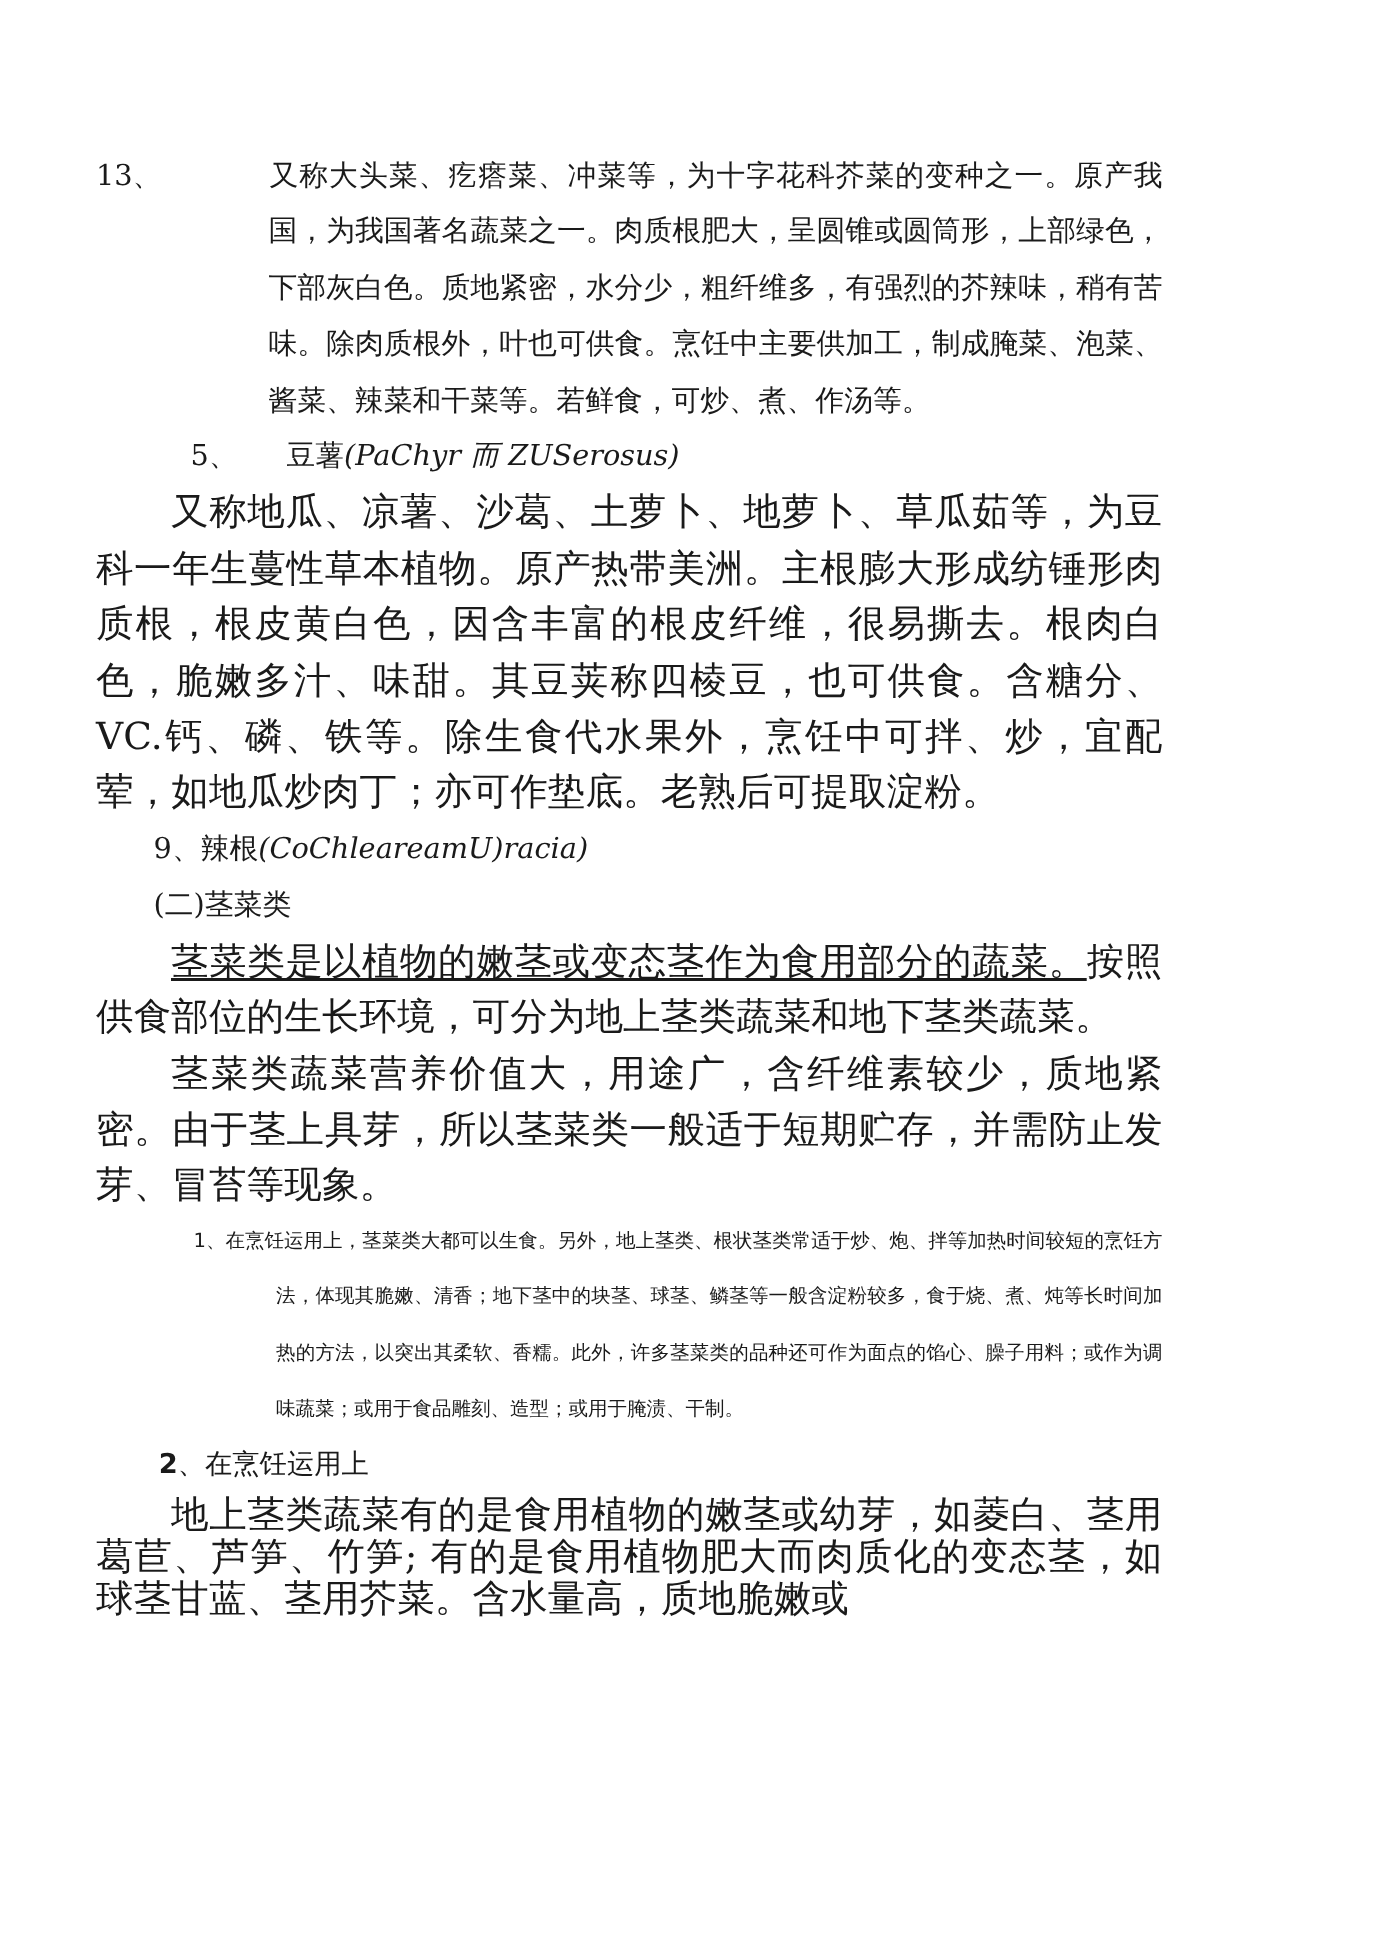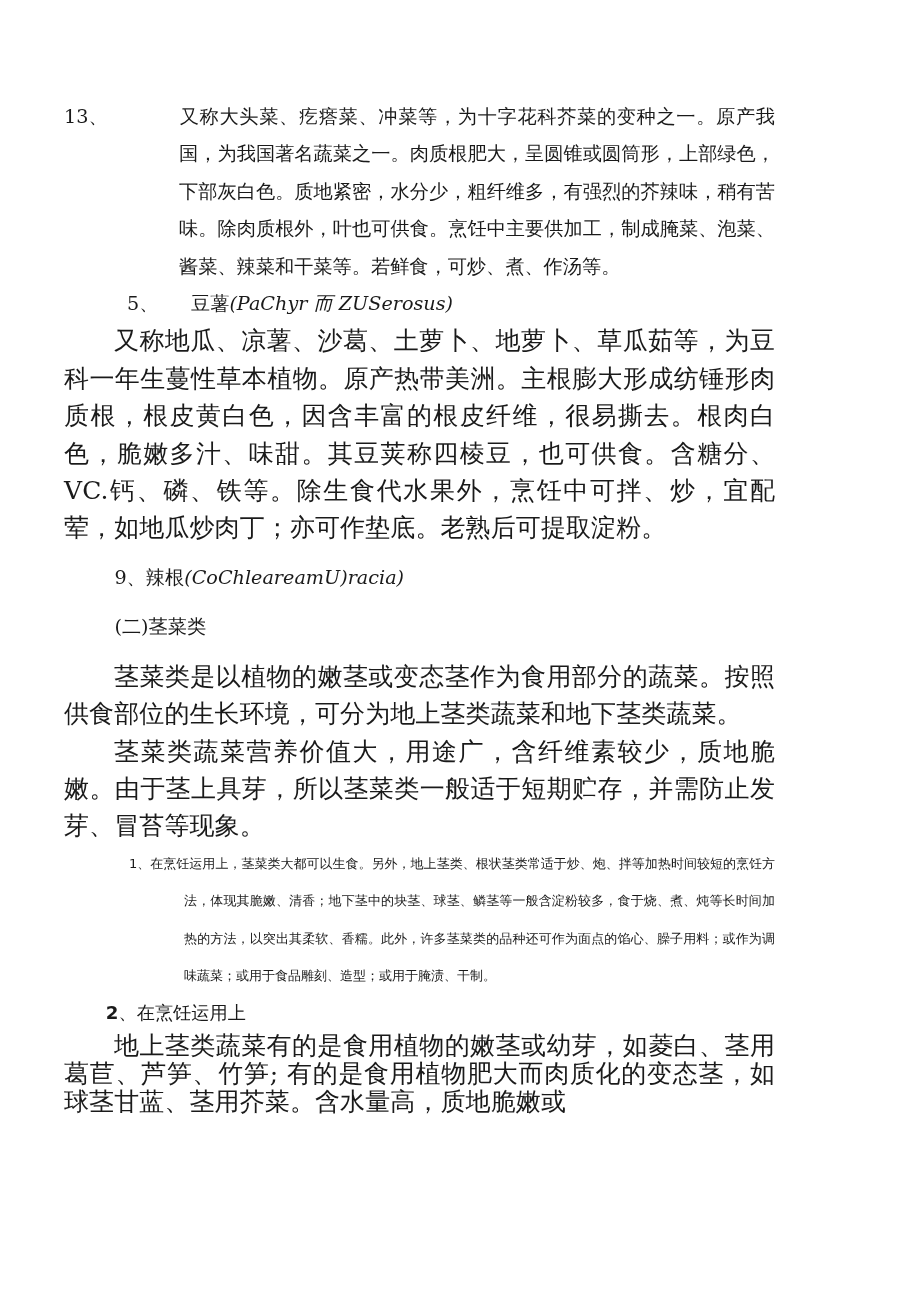--- a/index.html
+++ b/index.html
@@ -69,21 +69,21 @@
     text-justify: inter-ideograph;
     margin: 0;
     padding-left: 120px;
     text-indent: -55px;
   }
 
   
   .heading {
     font-size: 19.2px;
     line-height: 37.4px;
-    margin: 12px;
+    margin: 0;
     text-indent: 2em;
   }
   .heading-hei {
     font-family: "DejaVu Sans", "Liberation Sans", sans-serif;
     font-size: 18.2px;
     line-height: 37.4px;
     margin: 0;
     text-indent: 2.3em;
   }
   .heading-hei .bnum {
@@ -101,20 +101,21 @@
     width: 64px;
   }
 
   .latin {
     font-style: italic;
     font-family: "DejaVu Serif", "Liberation Serif", serif;
   }
   .zh-italic {
   }
   .uline {
+    text-decoration: underline;
     text-underline-offset: 3px;
   }
   .numsmall {
     font-family: "DejaVu Serif", "Liberation Serif", serif;
   }
 </style>
 </head>
 <body>
 
 <div class="page">
@@ -133,21 +134,21 @@
     <span class="numsmall">9、</span><span>辣根</span><span class="latin">(CoChleareamU)racia)</span>
   </p>
 
 
   <p class="heading">(二)茎菜类</p>
 
   <p class="para">
     <span class="uline">茎菜类是以植物的嫩茎或变态茎作为食用部分的蔬菜。</span><span>按照供食部位的生长环境，可分为地上茎类蔬菜和地下茎类蔬菜。</span>
   </p>
 
-  <p class="para">茎菜类蔬菜营养价值大，用途广，含纤维素较少，质地脆嫩。由于茎上具芽，所以茎菜类一般适于短期贮存，并需防止发芽、冒苔等现象。</p>
+  <p class="para">茎菜类蔬菜营养价值大，用途广，含纤维素较少，质地紧密。由于茎上具芽，所以茎菜类一般适于短期贮存，并需防止发芽、冒苔等现象。</p>
 
   <p class="listitem-hei">
     <span>1、</span><span>在烹饪运用上，茎菜类大都可以生食。另外，地上茎类、根状茎类常适于炒、炮、拌等加热时间较短的烹饪方法，体现其脆嫩、清香；地下茎中的块茎、球茎、鳞茎等一般含淀粉较多，食于烧、煮、炖等长时间加热的方法，以突出其柔软、香糯。此外，许多茎菜类的品种还可作为面点的馅心、臊子用料；或作为调味蔬菜；或用于食品雕刻、造型；或用于腌渍、干制。</span>
   </p>
 
   <p class="heading-hei">
     <span class="bnum">2</span><span>、</span><span>在烹饪运用上</span>
   </p>
 
   <p class="para tight">地上茎类蔬菜有的是食用植物的嫩茎或幼芽，如菱白、茎用葛苣、芦笋、竹笋; 有的是食用植物肥大而肉质化的变态茎，如球茎甘蓝、茎用芥菜。含水量高，质地脆嫩或</p>

